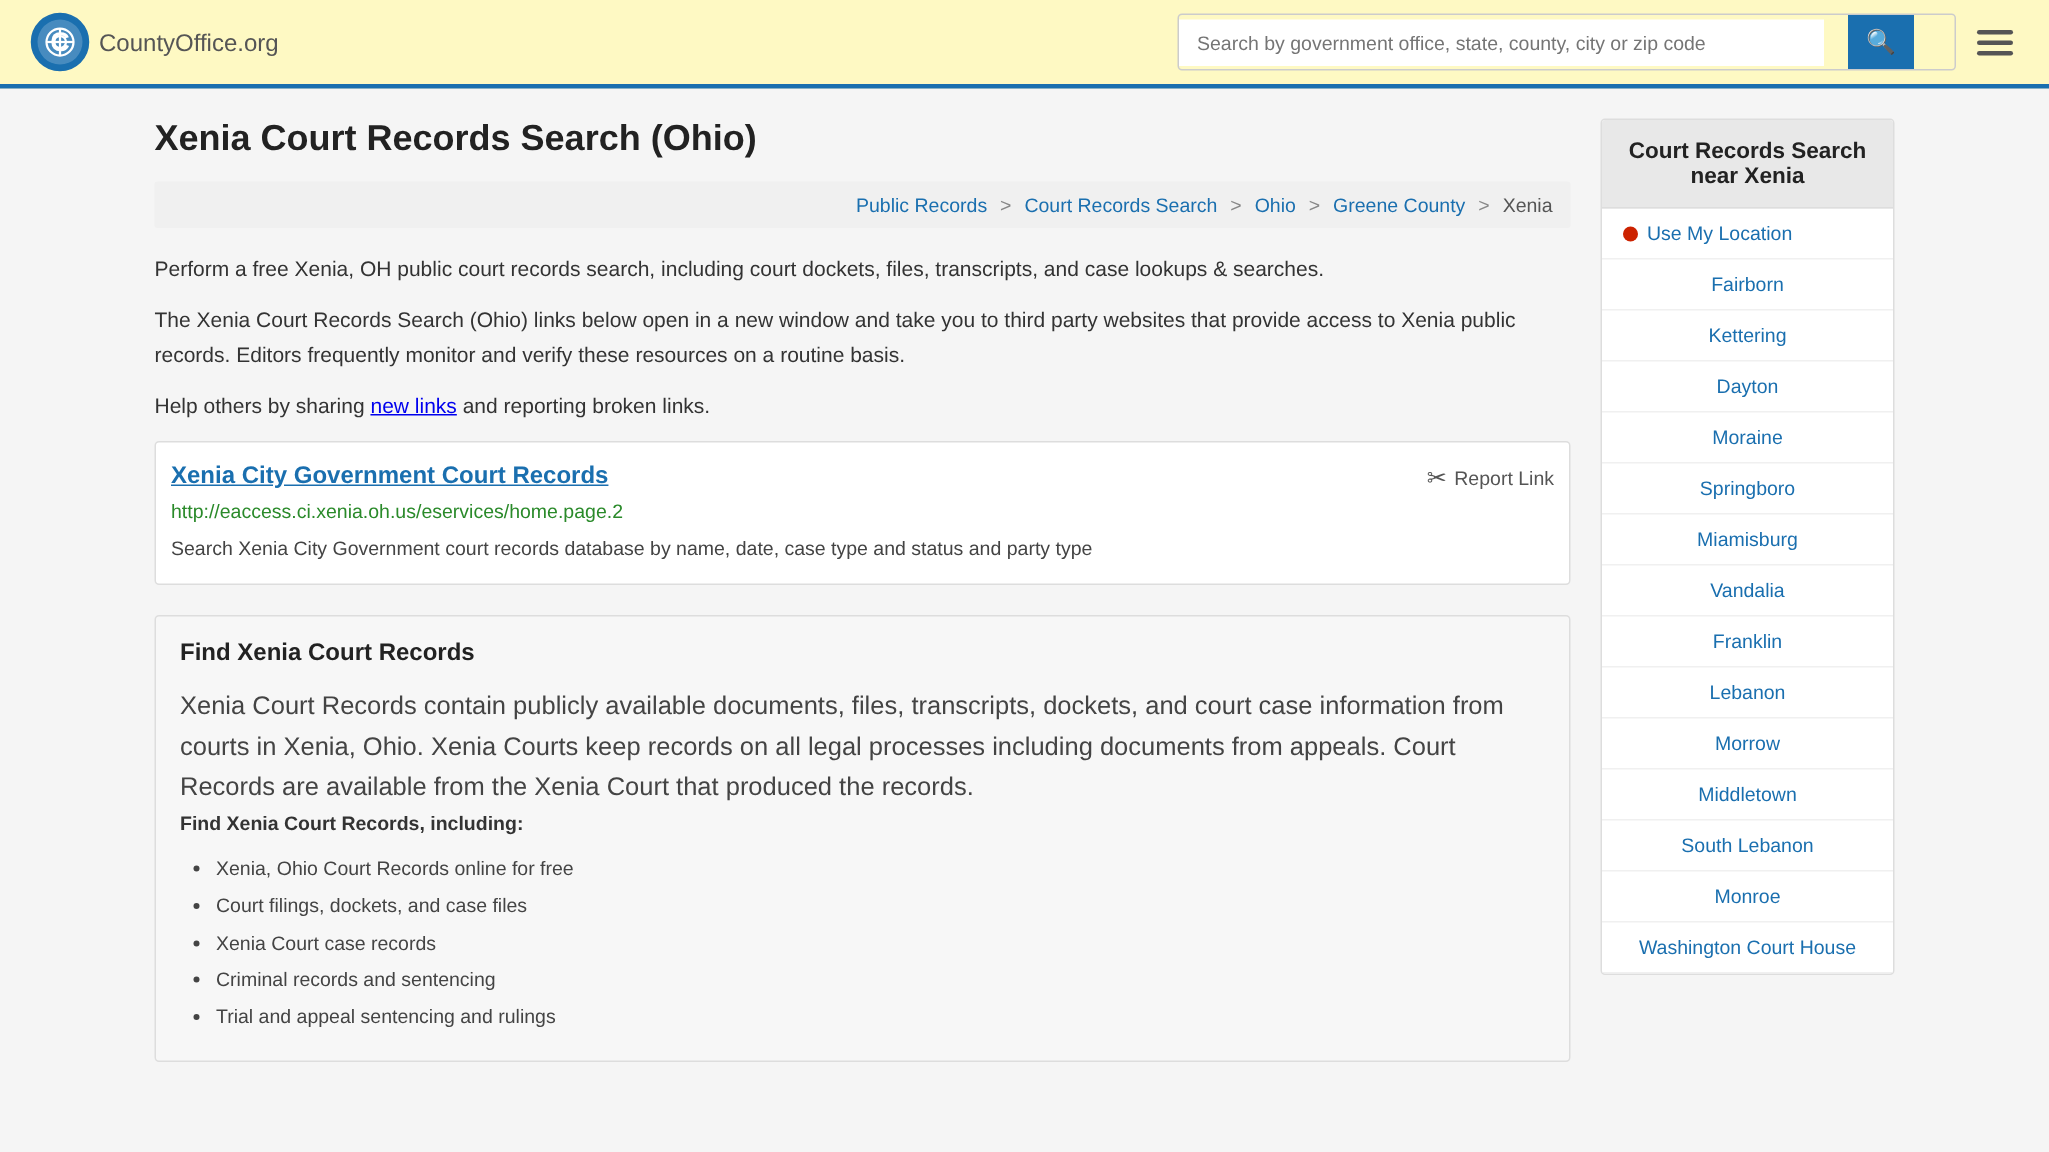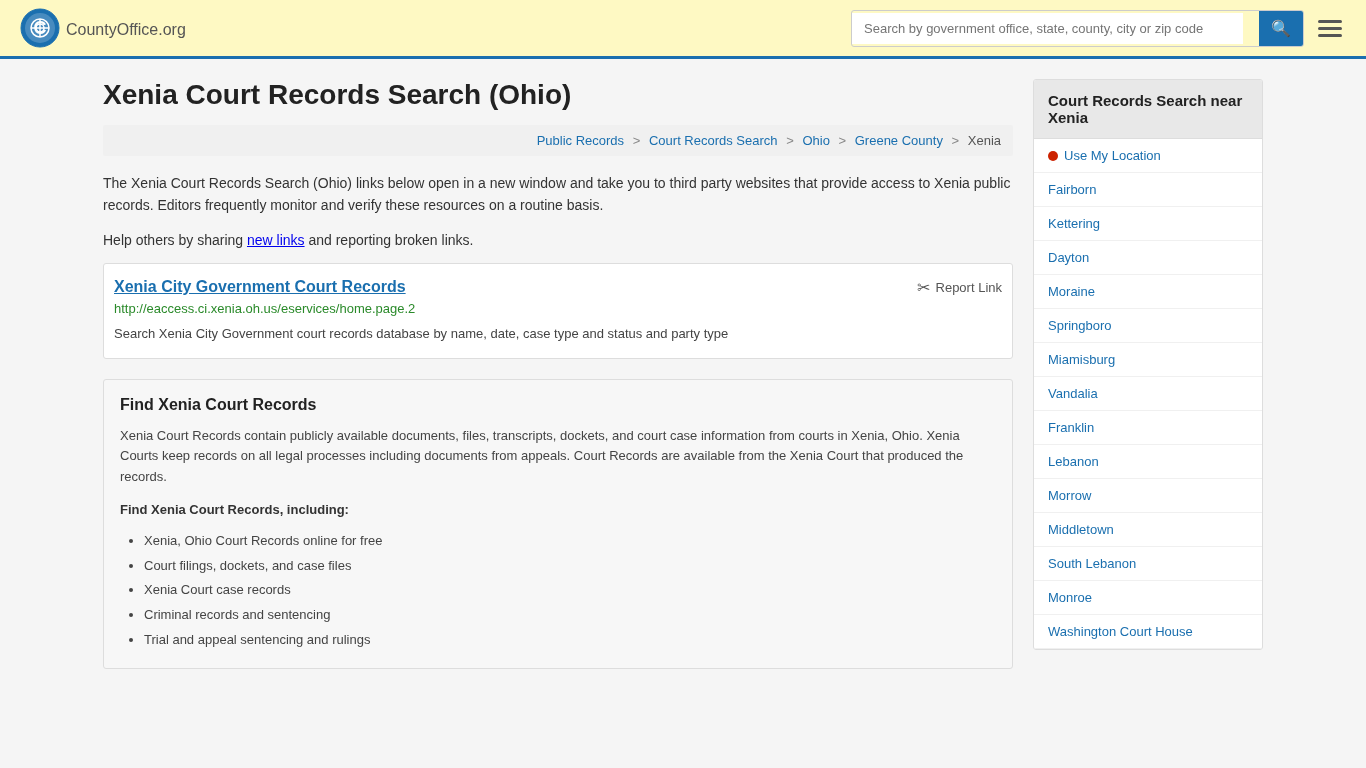--- a/index.html
+++ b/index.html
@@ -37,21 +37,21 @@
       display: flex;
       align-items: center;
       gap: 10px;
     }
     .search-bar {
       display: flex;
       align-items: center;
       border: 1px solid #ccc;
       border-radius: 3px;
       overflow: hidden;
-      width: 453px;
+      width: 519px;
       gap: 16px;
     }
     .search-bar input {
       border: none;
       outline: none;
       padding: 8px 12px;
       width: 430px;
       font-size: 13px;
       color: #999;
     }
@@ -87,21 +87,21 @@
       padding: 20px 20px;
       display: flex;
       gap: 20px;
     }
 
     
     .content-area {
       flex: 1;
     }
     .page-title {
-      font-size: 28px;
+      font-size: 24px;
       font-weight: bold;
       color: #222;
       margin-bottom: 14px;
     }
     .breadcrumb {
       background: #f0f0f0;
       padding: 8px 12px;
       font-size: 13px;
       color: #555;
       margin-bottom: 16px;
@@ -174,43 +174,43 @@
       padding: 16px;
       margin-bottom: 16px;
     }
     .find-section-title {
       font-size: 16px;
       font-weight: bold;
       color: #222;
       margin-bottom: 12px;
     }
     .find-section p {
-      font-size: 13px;
+      font-size: 17px;
       color: #444;
       line-height: 1.6;
-      margin-bottom: 12px;
     }
     .find-section .sub-title {
       font-size: 13px;
       font-weight: bold;
       color: #333;
       margin-bottom: 8px;
     }
     .find-section ul {
       list-style: disc;
       margin-left: 24px;
       font-size: 13px;
       color: #444;
       line-height: 1.9;
     }
 
     
     .sidebar {
-      width: 230px;
+      width: 196px;
       flex-shrink: 0;
+      text-align: center;
     }
     .sidebar-box {
       background: #fff;
       border: 1px solid #ddd;
       border-radius: 3px;
       overflow: hidden;
     }
     .sidebar-title {
       background: #e8e8e8;
       padding: 12px 14px;
@@ -287,20 +287,21 @@
       <span class="sep">&gt;</span>
       <a href="#">Court Records Search</a>
       <span class="sep">&gt;</span>
       <a href="#">Ohio</a>
       <span class="sep">&gt;</span>
       <a href="#">Greene County</a>
       <span class="sep">&gt;</span>
       <span>Xenia</span>
     </div>
 
+    <p class="intro-text">Perform a free Xenia, OH public court records search, including court dockets, files, transcripts, and case lookups &amp; searches.</p>
     <p class="intro-text">The Xenia Court Records Search (Ohio) links below open in a new window and take you to third party websites that provide access to Xenia public records. Editors frequently monitor and verify these resources on a routine basis.</p>
     <p class="intro-text">
       <span>Help others by sharing</span>
       <a href="#">new links</a>
       <span>and reporting broken links.</span>
     </p>
 
     <div class="record-link-box">
       <div class="record-link-header">
         <a href="#" class="record-link-title">Xenia City Government Court Records</a>

